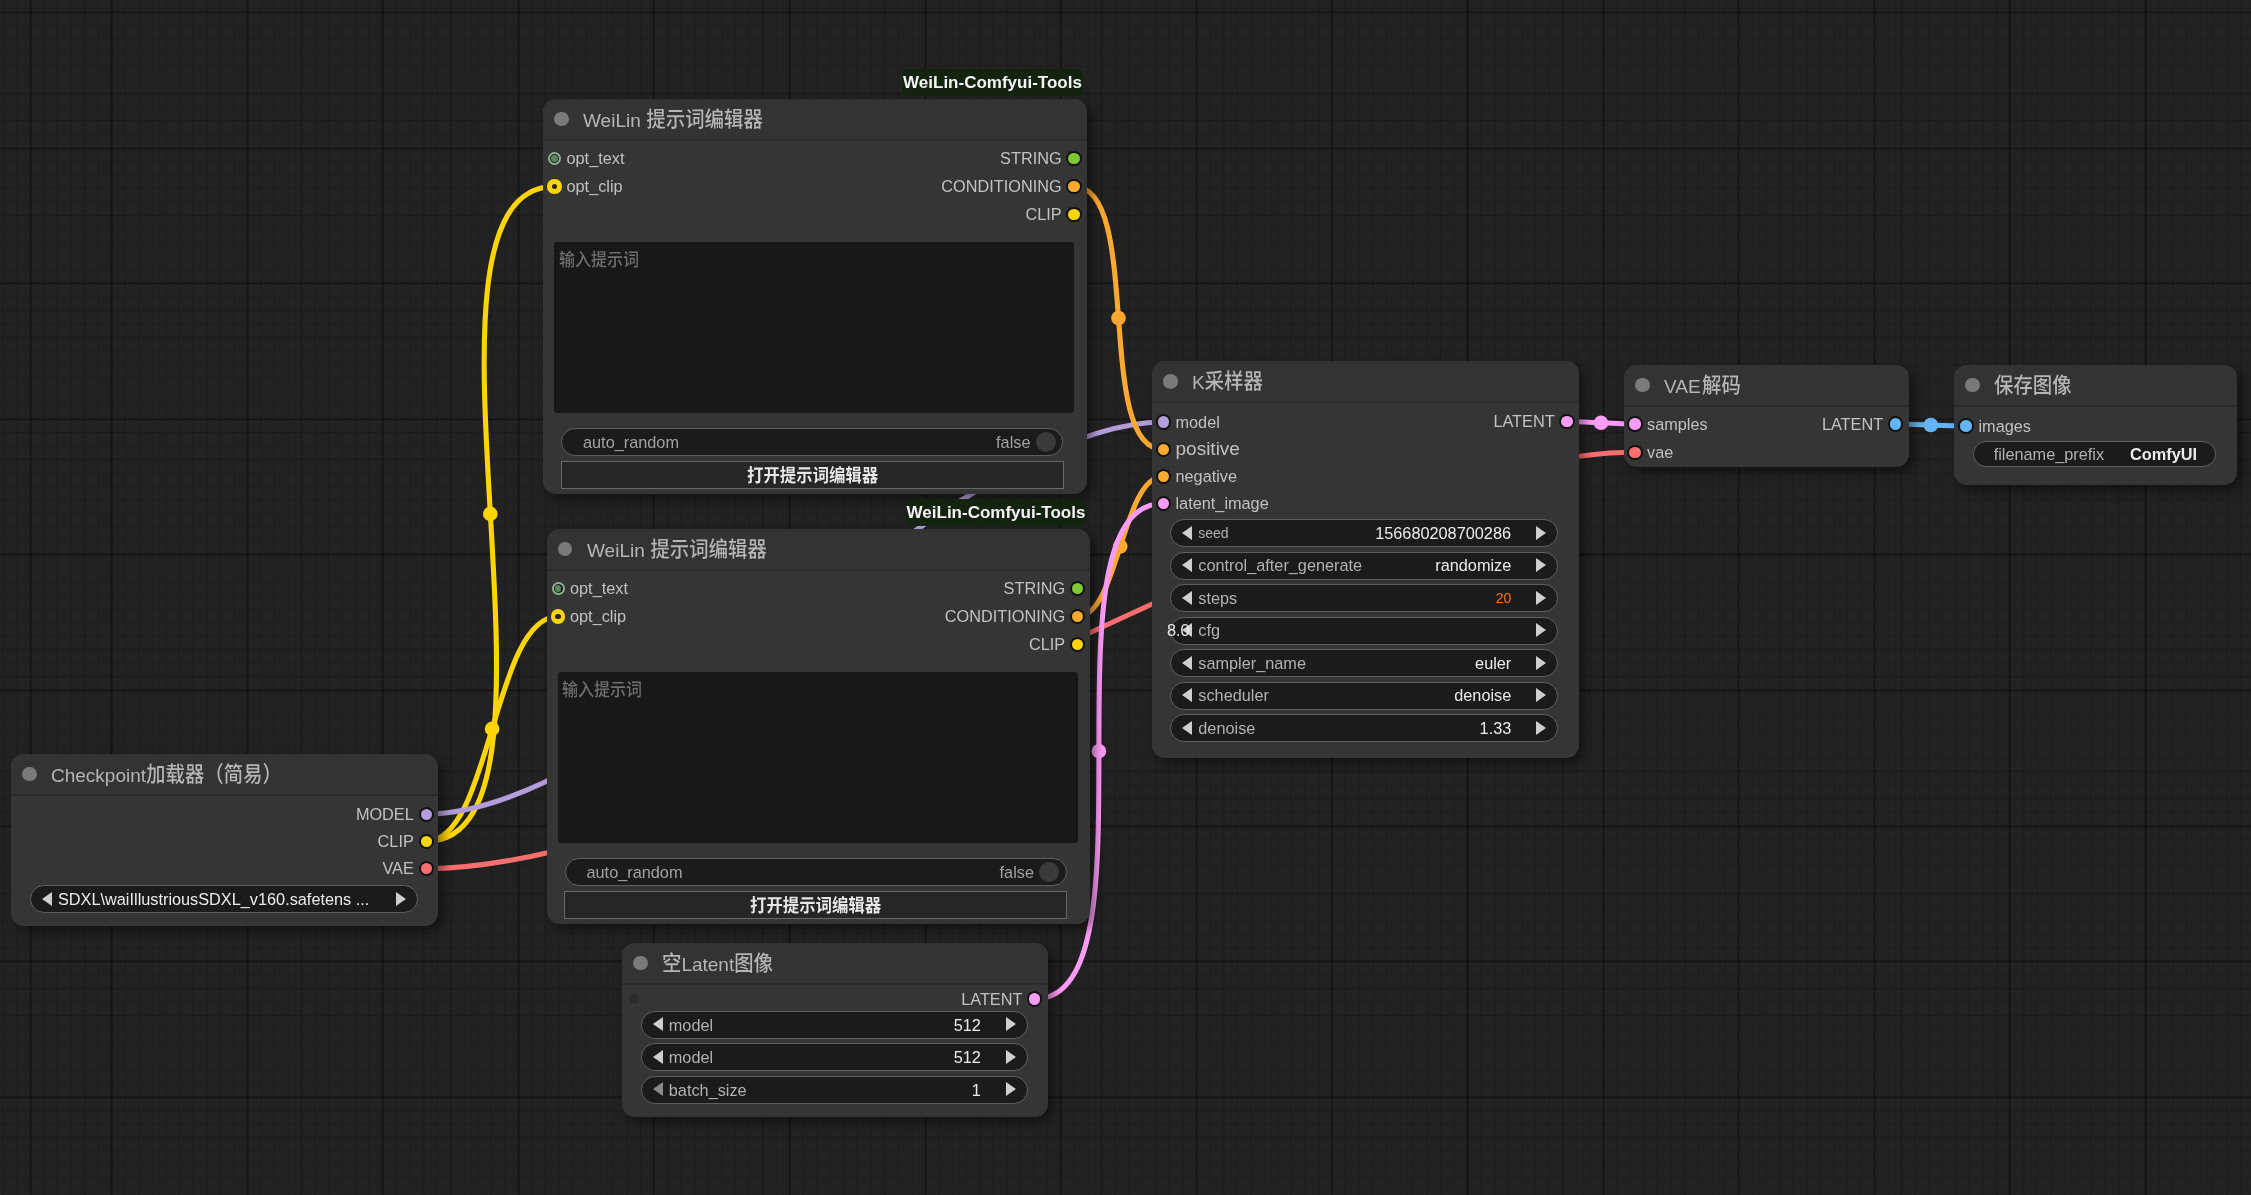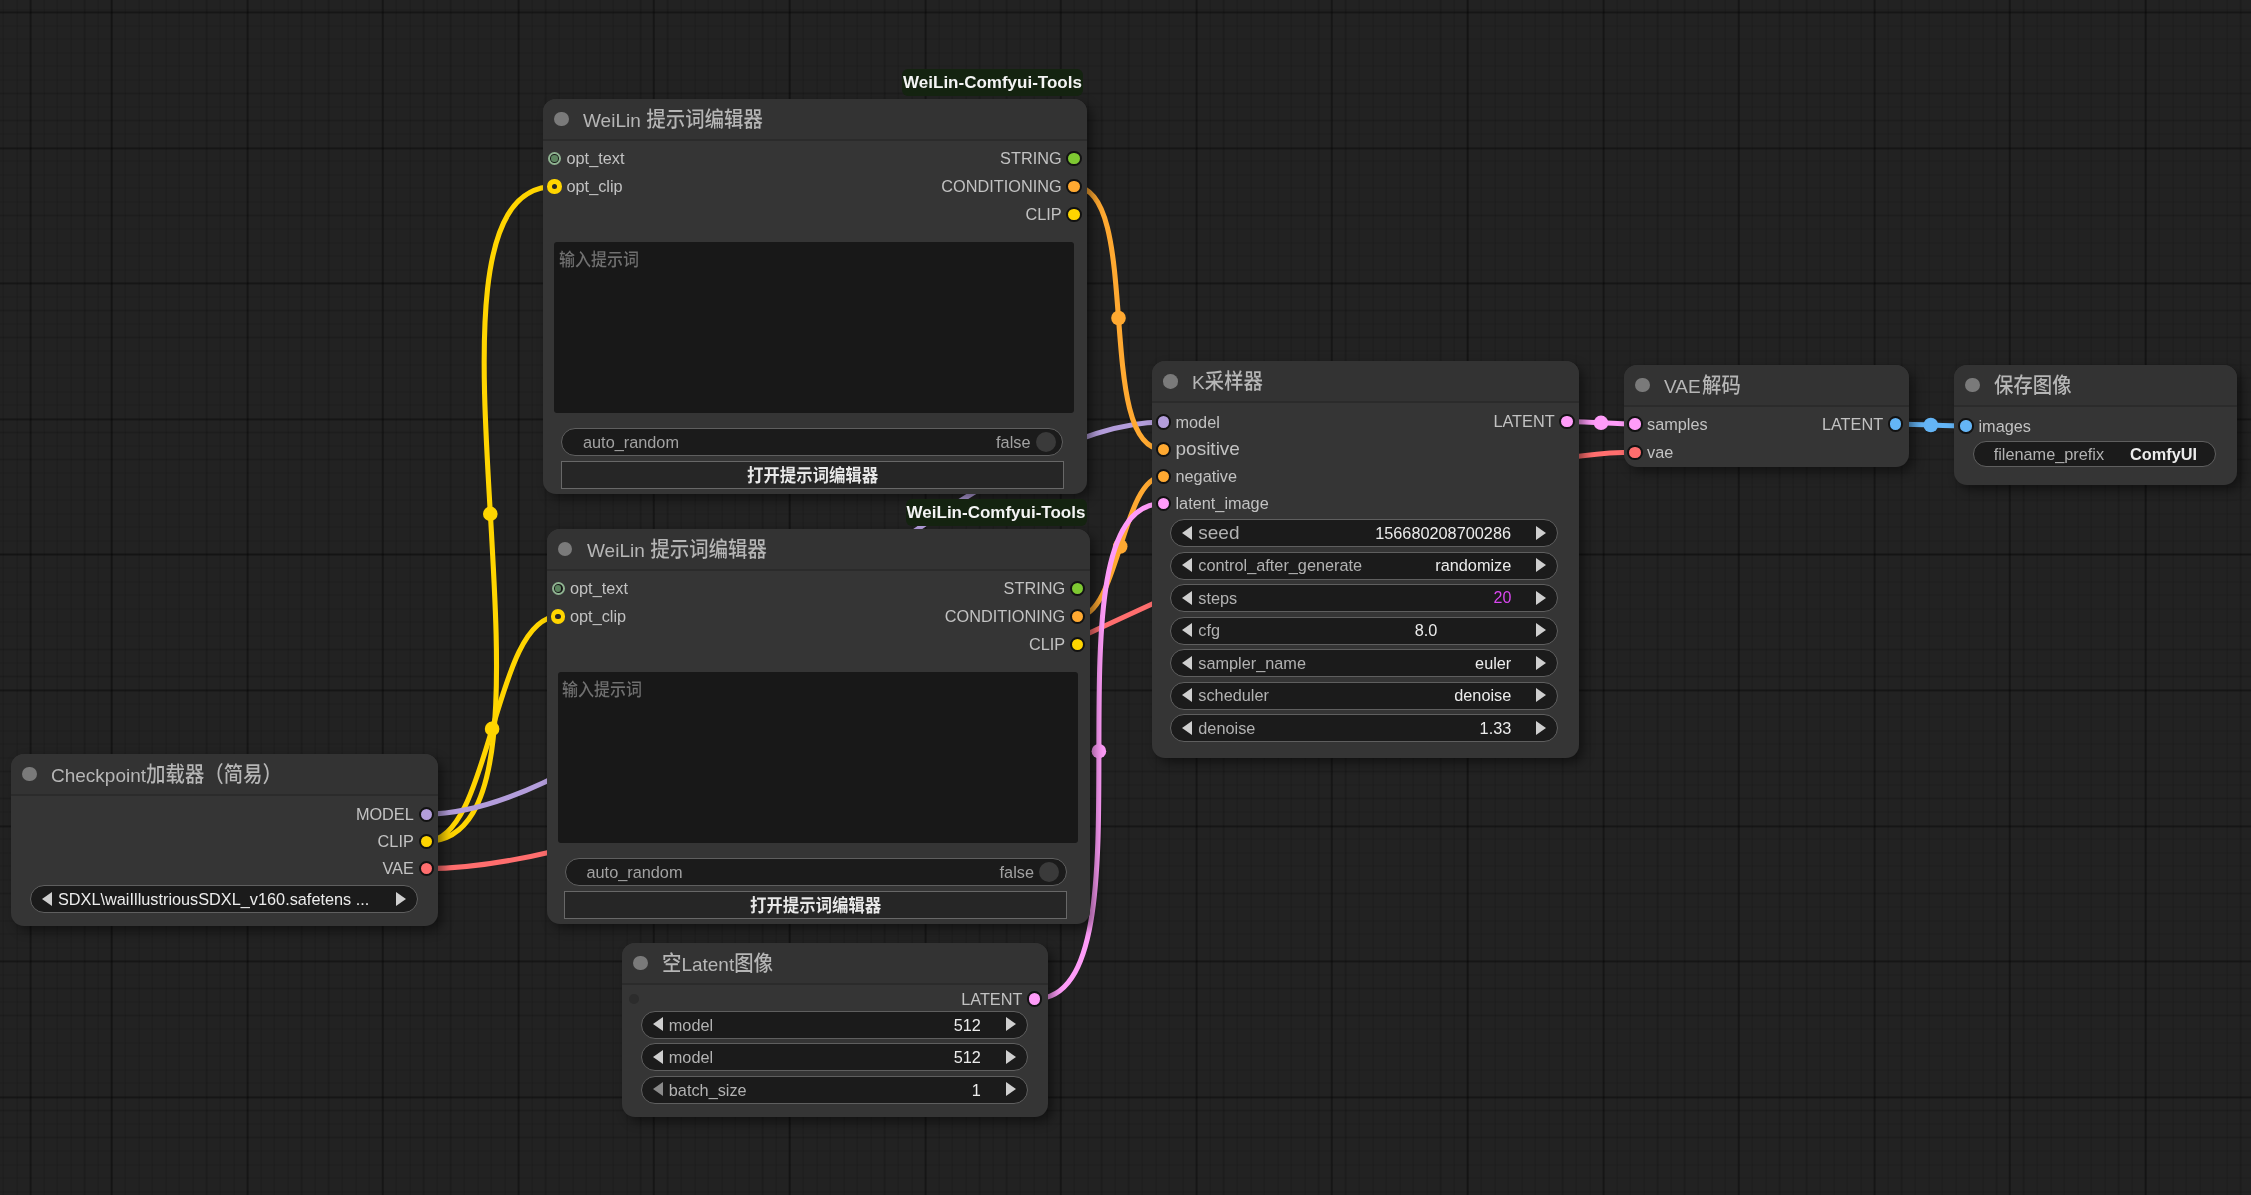--- a/index.html
+++ b/index.html
@@ -167,37 +167,37 @@
 <div style="position:absolute;left:1175.5px;top:437.0px;font-size:19px;line-height:24.5px;color:#c2c2c2;white-space:pre">positive</div>
 <div style="position:absolute;left:1155.9px;top:468.8px;width:15.2px;height:15.2px;border-radius:50%;background:#FFA931;border:2.2px solid #121212;box-sizing:border-box"></div>
 <div style="position:absolute;left:1175.5px;top:464.2px;font-size:16.3px;line-height:24.5px;color:#c2c2c2;white-space:pre">negative</div>
 <div style="position:absolute;left:1155.9px;top:496.0px;width:15.2px;height:15.2px;border-radius:50%;background:#FF9CF9;border:2.2px solid #121212;box-sizing:border-box"></div>
 <div style="position:absolute;left:1175.5px;top:491.4px;font-size:16.3px;line-height:24.5px;color:#c2c2c2;white-space:pre">latent_image</div>
 <div style="position:absolute;left:1559.4px;top:413.9px;width:15.2px;height:15.2px;border-radius:50%;background:#FF9CF9;border:2.2px solid #121212;box-sizing:border-box"></div>
 <div style="position:absolute;left:1254.6px;top:409.3px;width:300px;text-align:right;font-size:16.3px;line-height:24.5px;color:#c2c2c2;white-space:pre">LATENT</div>
 <div style="position:absolute;left:1170.3px;top:519.0px;width:388.0px;height:28.0px;background:#1b1b1b;border:1.4px solid #5f5f5f;border-radius:15.0px;box-sizing:border-box"></div>
 <div style="position:absolute;left:1182.3px;top:525.5px;width:0;height:0;border-top:7.5px solid transparent;border-bottom:7.5px solid transparent;border-right:10.0px solid #cfcfcf"></div>
 <div style="position:absolute;left:1536.3px;top:525.5px;width:0;height:0;border-top:7.5px solid transparent;border-bottom:7.5px solid transparent;border-left:10.0px solid #cfcfcf"></div>
-<div style="position:absolute;left:1198.3px;top:520.8px;font-size:19px;line-height:24.5px;color:#b2b2b2;white-space:pre">seed</div>
+<div style="position:absolute;left:1198.3px;top:520.8px;font-size:14px;line-height:24.5px;color:#b2b2b2;white-space:pre">seed</div>
 <div style="position:absolute;left:1211px;top:520.8px;width:300px;text-align:right;font-size:16.3px;line-height:24.5px;color:#ececec;white-space:pre">156680208700286</div>
 <div style="position:absolute;left:1170.3px;top:551.5px;width:388.0px;height:28.0px;background:#1b1b1b;border:1.4px solid #5f5f5f;border-radius:15.0px;box-sizing:border-box"></div>
 <div style="position:absolute;left:1182.3px;top:558.0px;width:0;height:0;border-top:7.5px solid transparent;border-bottom:7.5px solid transparent;border-right:10.0px solid #cfcfcf"></div>
 <div style="position:absolute;left:1536.3px;top:558.0px;width:0;height:0;border-top:7.5px solid transparent;border-bottom:7.5px solid transparent;border-left:10.0px solid #cfcfcf"></div>
 <div style="position:absolute;left:1198.3px;top:553.3px;font-size:16.3px;line-height:24.5px;color:#b2b2b2;white-space:pre">control_after_generate</div>
 <div style="position:absolute;left:1211.3px;top:553.3px;width:300px;text-align:right;font-size:16.3px;line-height:24.5px;color:#ececec;white-space:pre">randomize</div>
 <div style="position:absolute;left:1170.3px;top:584.0px;width:388.0px;height:28.0px;background:#1b1b1b;border:1.4px solid #5f5f5f;border-radius:15.0px;box-sizing:border-box"></div>
 <div style="position:absolute;left:1182.3px;top:590.5px;width:0;height:0;border-top:7.5px solid transparent;border-bottom:7.5px solid transparent;border-right:10.0px solid #cfcfcf"></div>
 <div style="position:absolute;left:1536.3px;top:590.5px;width:0;height:0;border-top:7.5px solid transparent;border-bottom:7.5px solid transparent;border-left:10.0px solid #cfcfcf"></div>
 <div style="position:absolute;left:1198.3px;top:585.8px;font-size:16.3px;line-height:24.5px;color:#b2b2b2;white-space:pre">steps</div>
-<div style="position:absolute;left:1211.3px;top:585.8px;width:300px;text-align:right;font-size:16px;line-height:24.5px;color:#d946ef;white-space:pre">20</div>
+<div style="position:absolute;left:1211.3px;top:585.8px;width:300px;text-align:right;font-size:14px;line-height:24.5px;color:#f97316;white-space:pre">20</div>
 <div style="position:absolute;left:1170.3px;top:616.5px;width:388.0px;height:28.0px;background:#1b1b1b;border:1.4px solid #5f5f5f;border-radius:15.0px;box-sizing:border-box"></div>
 <div style="position:absolute;left:1182.3px;top:623.0px;width:0;height:0;border-top:7.5px solid transparent;border-bottom:7.5px solid transparent;border-right:10.0px solid #cfcfcf"></div>
 <div style="position:absolute;left:1536.3px;top:623.0px;width:0;height:0;border-top:7.5px solid transparent;border-bottom:7.5px solid transparent;border-left:10.0px solid #cfcfcf"></div>
 <div style="position:absolute;left:1198.3px;top:618.3px;font-size:16.3px;line-height:24.5px;color:#b2b2b2;white-space:pre">cfg</div>
-<div style="position:absolute;left:1276px;top:618.3px;width:300px;text-align:center;font-size:16.3px;line-height:24.5px;color:#ececec;white-space:pre">8.0</div>
+<div style="position:absolute;left:1167px;top:618.3px;width:300px;text-align:left;font-size:16.3px;line-height:24.5px;color:#ececec;white-space:pre">8.0</div>
 <div style="position:absolute;left:1170.3px;top:649.0px;width:388.0px;height:28.0px;background:#1b1b1b;border:1.4px solid #5f5f5f;border-radius:15.0px;box-sizing:border-box"></div>
 <div style="position:absolute;left:1182.3px;top:655.5px;width:0;height:0;border-top:7.5px solid transparent;border-bottom:7.5px solid transparent;border-right:10.0px solid #cfcfcf"></div>
 <div style="position:absolute;left:1536.3px;top:655.5px;width:0;height:0;border-top:7.5px solid transparent;border-bottom:7.5px solid transparent;border-left:10.0px solid #cfcfcf"></div>
 <div style="position:absolute;left:1198.3px;top:650.8px;font-size:16.3px;line-height:24.5px;color:#b2b2b2;white-space:pre">sampler_name</div>
 <div style="position:absolute;left:1211.3px;top:650.8px;width:300px;text-align:right;font-size:16.3px;line-height:24.5px;color:#ececec;white-space:pre">euler</div>
 <div style="position:absolute;left:1170.3px;top:681.5px;width:388.0px;height:28.0px;background:#1b1b1b;border:1.4px solid #5f5f5f;border-radius:15.0px;box-sizing:border-box"></div>
 <div style="position:absolute;left:1182.3px;top:688.0px;width:0;height:0;border-top:7.5px solid transparent;border-bottom:7.5px solid transparent;border-right:10.0px solid #cfcfcf"></div>
 <div style="position:absolute;left:1536.3px;top:688.0px;width:0;height:0;border-top:7.5px solid transparent;border-bottom:7.5px solid transparent;border-left:10.0px solid #cfcfcf"></div>
 <div style="position:absolute;left:1198.3px;top:683.3px;font-size:16.3px;line-height:24.5px;color:#b2b2b2;white-space:pre">scheduler</div>
 <div style="position:absolute;left:1211.3px;top:683.3px;width:300px;text-align:right;font-size:16.3px;line-height:24.5px;color:#ececec;white-space:pre">denoise</div>

